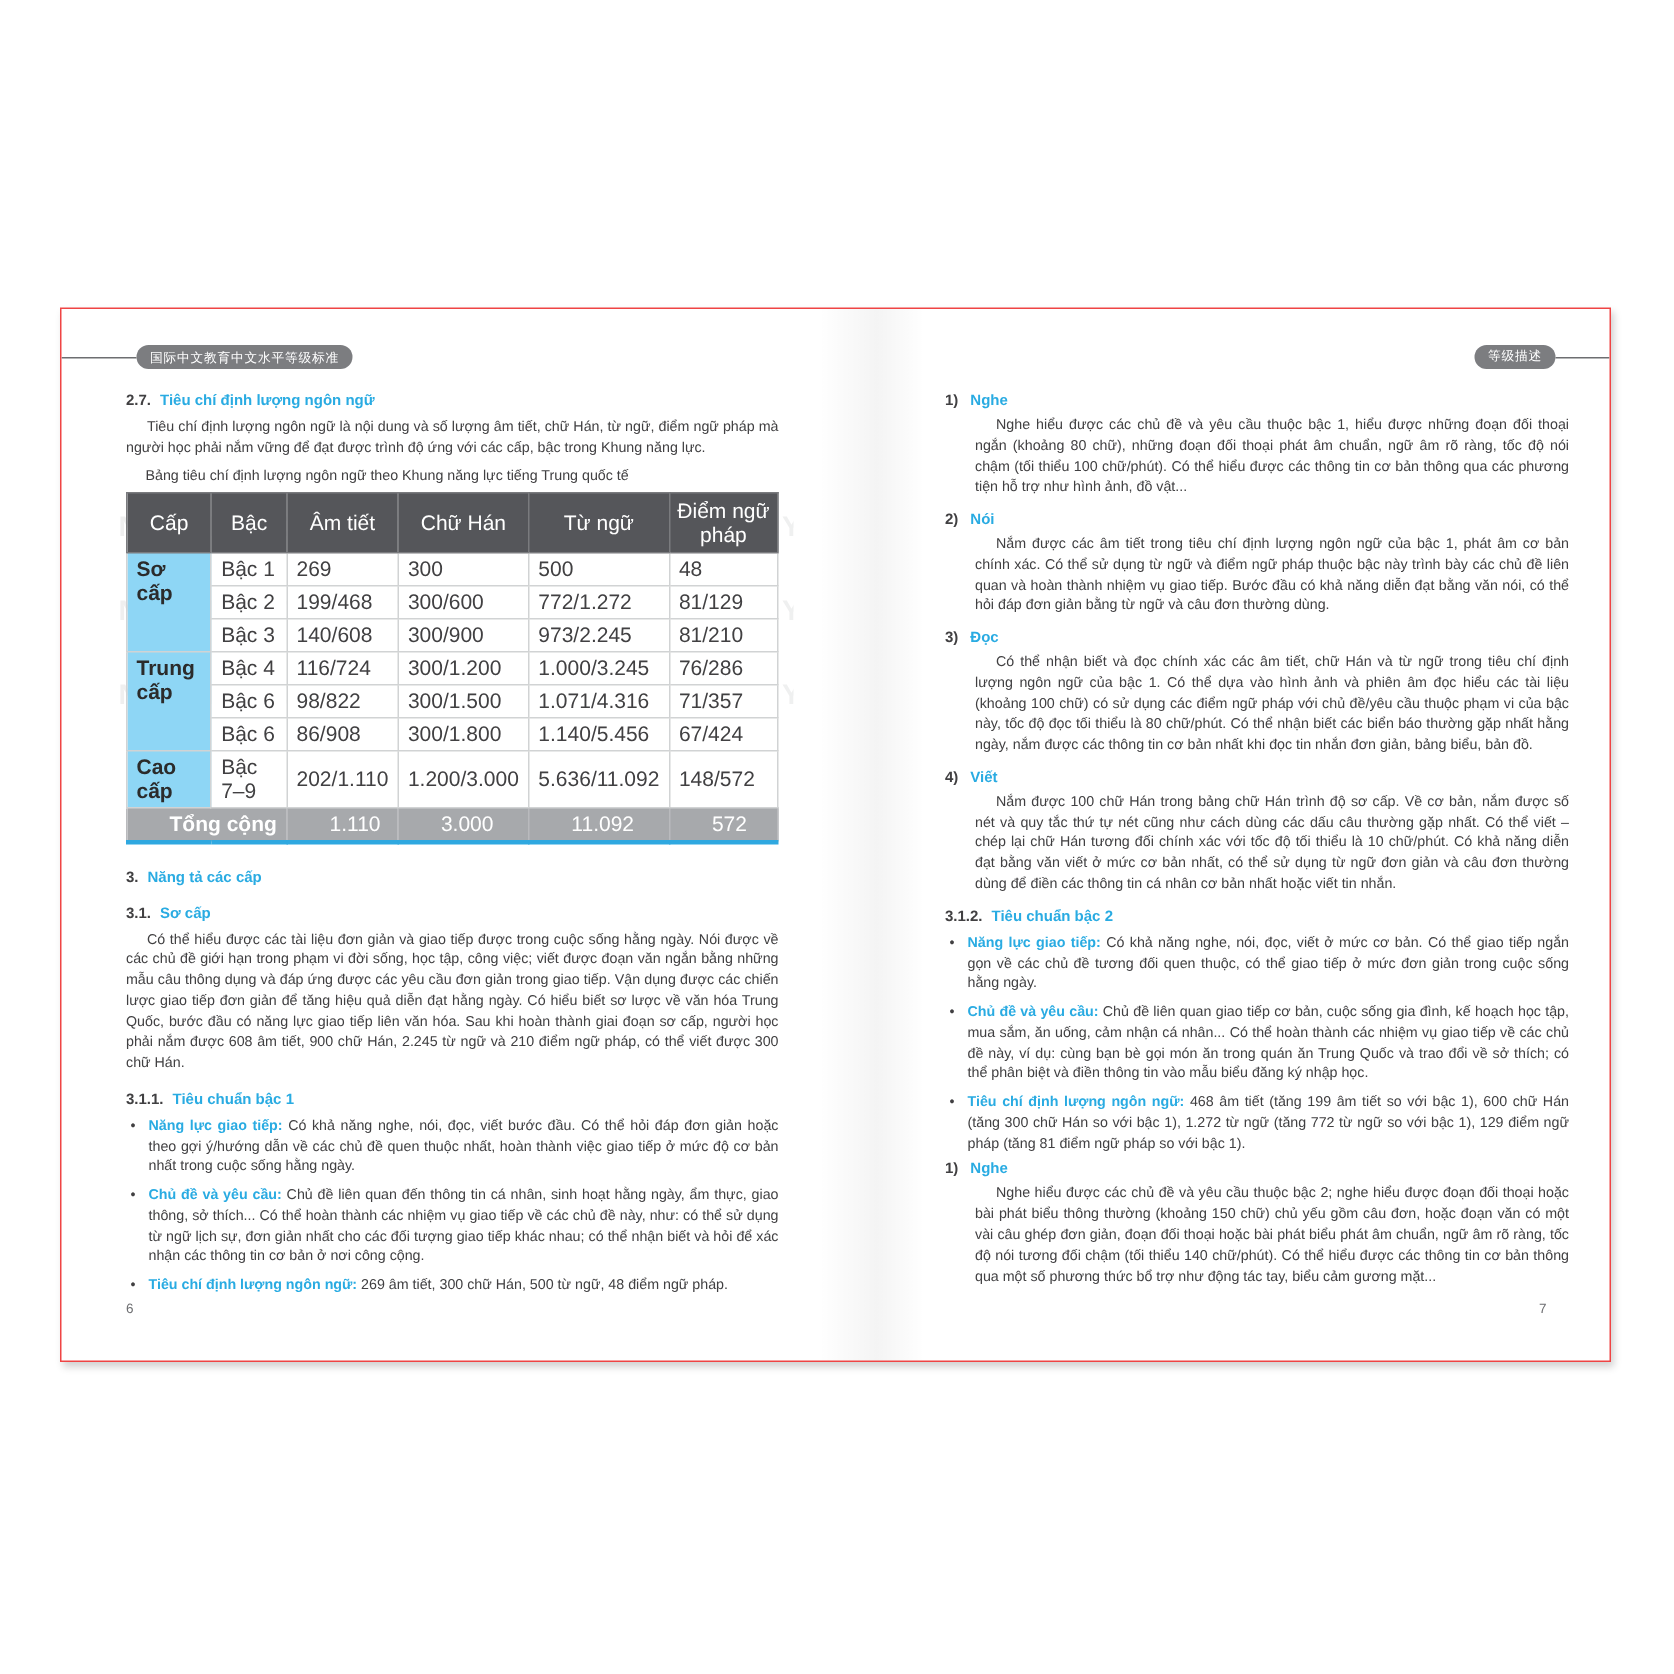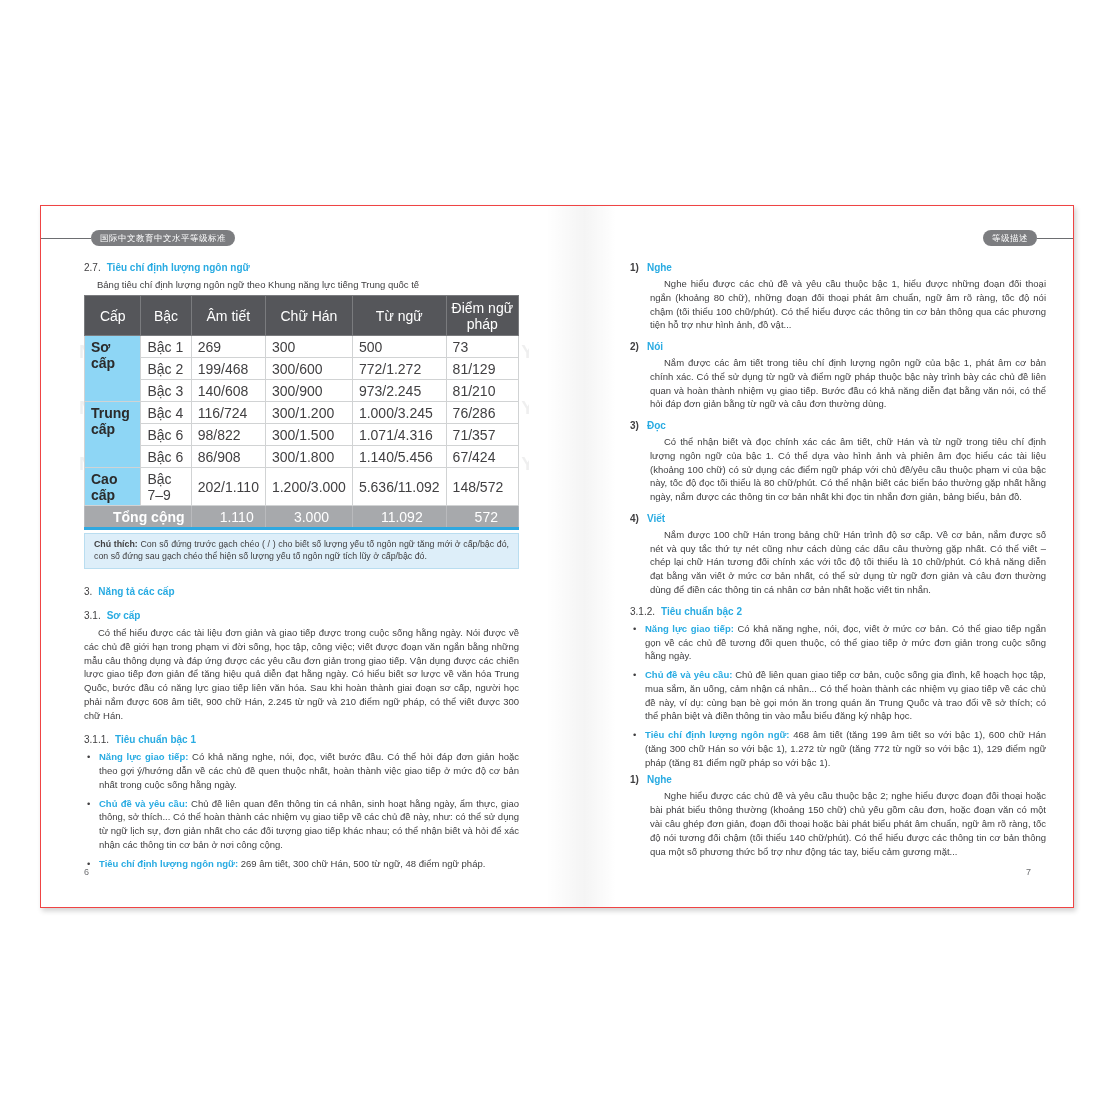--- a/index.html
+++ b/index.html
@@ -22,32 +22,32 @@
   .page{position:absolute;top:0;height:100%;overflow:hidden;}
   .page-left{left:0;width:516px;}
   .page-right{left:516px;width:516px;}
   .content{position:absolute;}
   .page-left .content{left:43px;top:56px;width:435px;}
   .page-right .content{left:73px;top:56px;width:416px;}
 
   
   .runhead{position:absolute;top:23px;display:flex;align-items:center;height:18px;}
   .runhead.rh-left{left:0;}
-  .runhead.rh-right{right:0;}
+  .runhead.rh-right{right:0;font-family:Liberation Mono, monospace;}
   .rh-rule{height:1px;background:#6d6e71;}
   .rh-left .rh-rule{width:50px;}
   .rh-right .rh-rule{width:36px;}
   .badge{
     background:#7c7d80;color:#fff;font-size:8.5px;line-height:13px;
     padding:1.5px 9px;border-radius:9px;letter-spacing:.5px;white-space:nowrap;
   }
 
   
   .hd{font-size:10px;font-weight:bold;margin:0 0 5px 0;}
-  .hd .num{color:#414042;margin-right:6px;font-weight:normal;}
+  .hd .num{color:#414042;margin-right:6px;font-weight:bold;}
   .hd .ttl{color:#29abe2;}
   .para{font-size:9.5px;line-height:1.45;text-align:justify;text-indent:14px;margin:0 0 4px 0;}
   .caption{font-size:9.5px;margin:6px 0 5px 0;padding-left:13px;}
 
   
   .qtable{width:100%;border-collapse:collapse;font-size:14px;color:#414042;border-bottom:3px solid #2fa8e0;}
   .qtable thead th{
     background:#55565a;color:#fff;font-weight:normal;text-align:center;
     padding:3.5px 3px;border:1px solid #7a7b7e;
   }
@@ -103,20 +103,21 @@
       <span>NO PHOTOCOPYING ©</span> <span>NO PHOTOCOPYING ©</span><br>
       <span>NO PHOTOCOPYING ©</span> <span>NO PHOTOCOPYING ©</span><br>
       <span>NO PHOTOCOPYING ©</span> <span>NO PHOTOCOPYING ©</span>
     </div>
 
     <div class="content">
 
       <div class="hd">
         <span class="num">2.7.</span><span class="ttl">Tiêu chí định lượng ngôn ngữ</span>
       </div>
+      <div class="para">Tiêu chí định lượng ngôn ngữ là nội dung và số lượng âm tiết, chữ Hán, từ ngữ, điểm ngữ pháp mà người học phải nắm vững để đạt được trình độ ứng với các cấp, bậc trong Khung năng lực.</div>
       <div class="caption">Bảng tiêu chí định lượng ngôn ngữ theo Khung năng lực tiếng Trung quốc tế</div>
 
       <table class="qtable">
         <colgroup>
           <col style="width:15%">
             <col style="width:17.3%">
             <col style="width:16.8%">
           <col style="width:15.4%">
             <col style="width:15%">
             <col style="width:20.5%">
@@ -131,21 +132,21 @@
             <th>Điểm ngữ pháp</th>
           </tr>
         </thead>
         <tbody>
           <tr>
             <td class="level" rowspan="3">Sơ cấp</td>
             <td>Bậc 1</td>
             <td>269</td>
             <td>300</td>
             <td>500</td>
-            <td>73</td>
+            <td>48</td>
           </tr>
           <tr>
             <td>Bậc 2</td>
             <td>199/468</td>
             <td>300/600</td>
             <td>772/1.272</td>
             <td>81/129</td>
           </tr>
           <tr>
             <td>Bậc 3</td>
@@ -187,24 +188,20 @@
           <tr class="total">
             <td class="tlabel" colspan="2">Tổng cộng</td>
             <td>1.110</td>
             <td>3.000</td>
             <td>11.092</td>
             <td>572</td>
           </tr>
         </tbody>
       </table>
 
-      <div class="note">
-        <span class="nlab">Chú thích:</span>
-        <span>Con số đứng trước gạch chéo ( / ) cho biết số lượng yếu tố ngôn ngữ tăng mới ở cấp/bậc đó, con số đứng sau gạch chéo thể hiện số lượng yếu tố ngôn ngữ tích lũy ở cấp/bậc đó.</span>
-      </div>
 
       <div class="gap-lg"></div>
 
       <div class="hd">
         <span class="num">3.</span><span class="ttl">Năng tả các cấp</span>
       </div>
       <div class="gap-md"></div>
       <div class="hd">
         <span class="num">3.1.</span><span class="ttl">Sơ cấp</span>
       </div>

